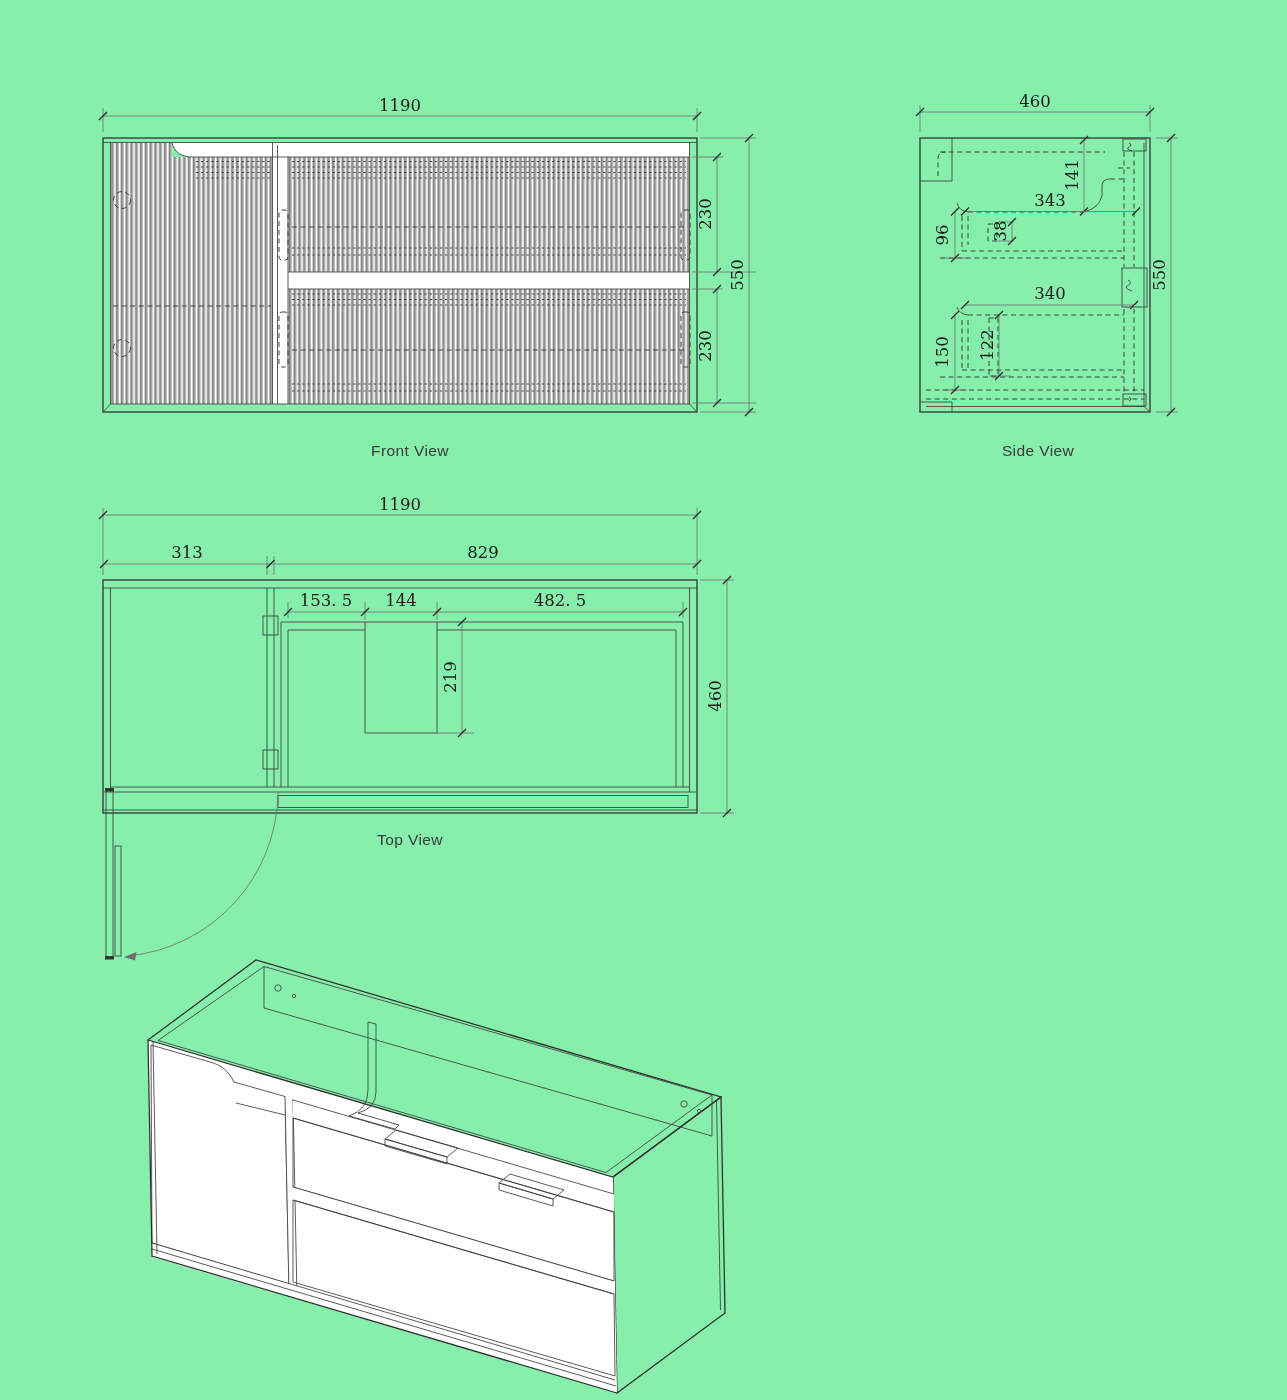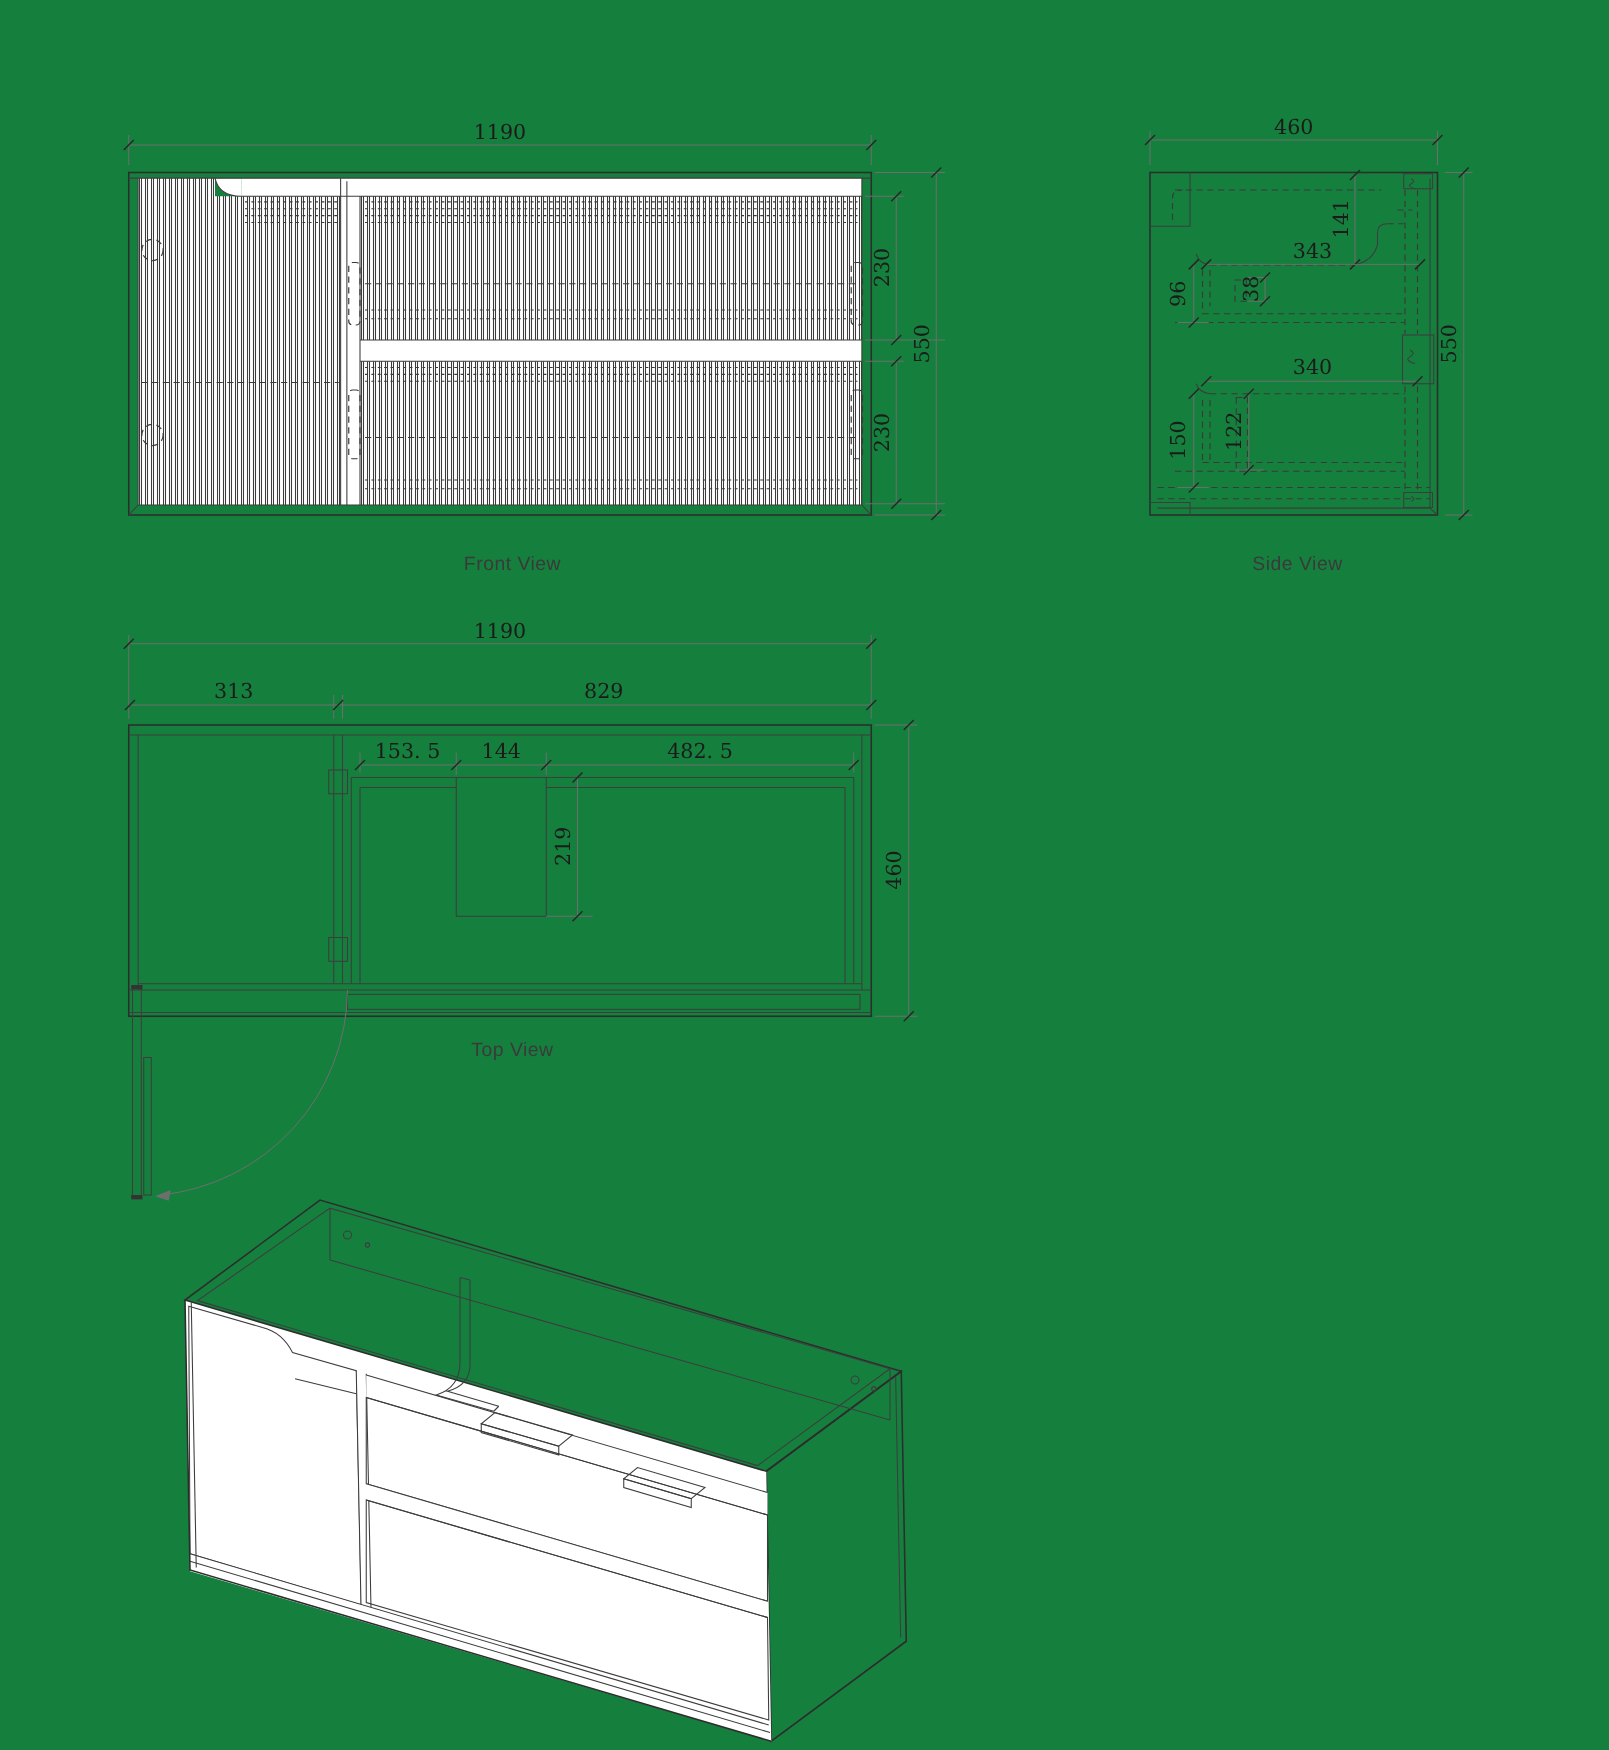--- a/index.html
+++ b/index.html
@@ -1,16 +1,16 @@
 <!DOCTYPE html>
 <html><head>
 <meta charset="utf-8">
 <style>
   html,body{margin:0;padding:0;background:#ffffff;}
-  .stage{position:relative;width:1287px;height:1400px;background:#15803d;overflow:hidden;}
+  .stage{position:relative;width:1287px;height:1400px;background:#86efac;overflow:hidden;}
   svg{display:block;}
   .ln  {stroke:#2d2d2d;stroke-width:1.25;fill:none;}
   .ln2 {stroke:#3d3d3d;stroke-width:0.85;fill:none;}
   .dash{stroke:#3a3a3a;stroke-width:0.95;fill:none;stroke-dasharray:5 3.6;}
   .dsh2{stroke:#3a3a3a;stroke-width:0.9;fill:none;stroke-dasharray:2.3 2.8;}
   .diml{stroke:#6e6e6e;stroke-width:0.8;fill:none;}
   .tick{stroke:#262626;stroke-width:1.15;fill:none;}
   .dim {font-family:"DejaVu Serif",serif;font-size:16.5px;fill:#1b1b1b;}
   .vlabel{font-family:"Liberation Sans",sans-serif;font-size:15.5px;letter-spacing:.4px;fill:#3a3a3a;}
   .wh{fill:#ffffff;stroke:none;}

